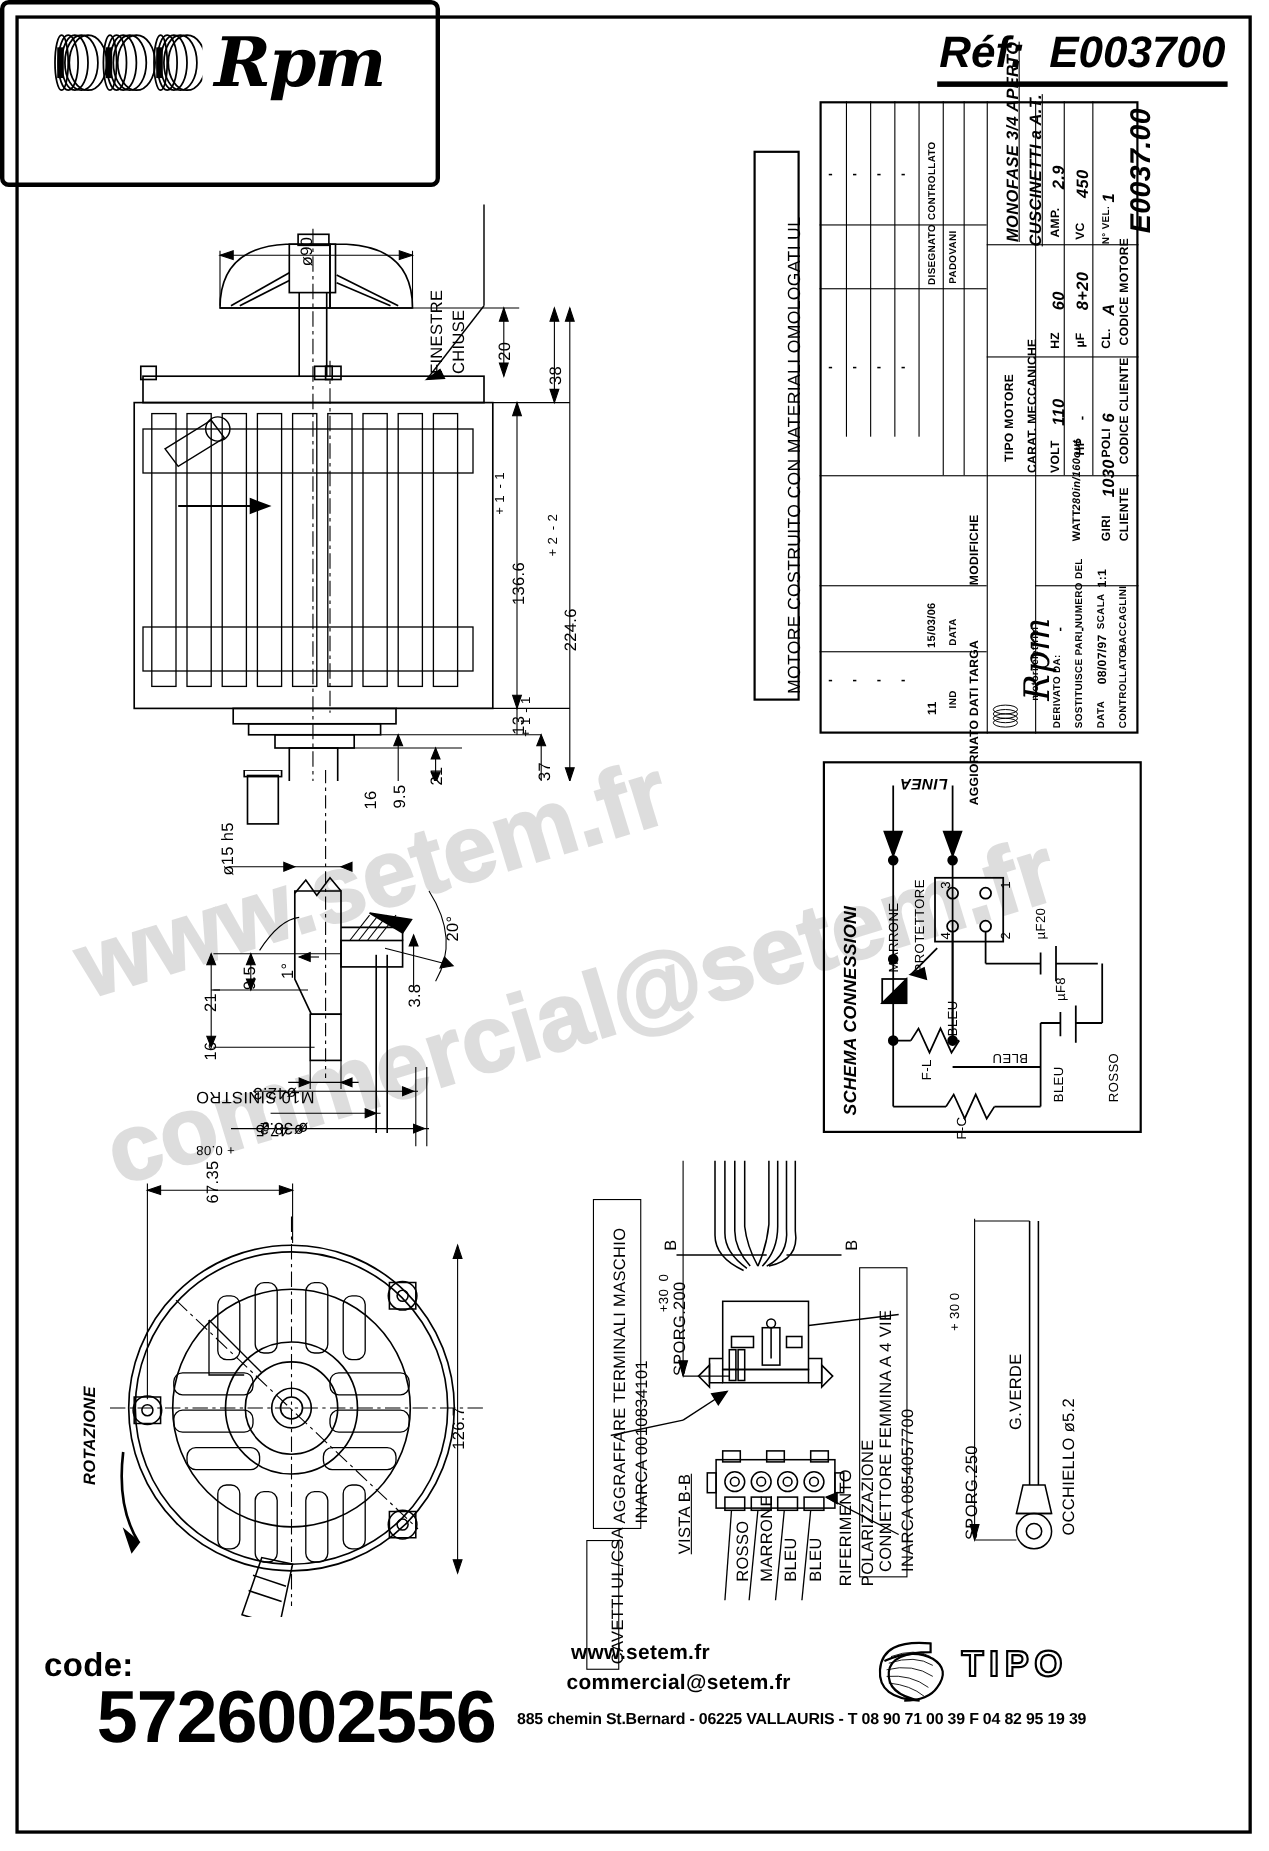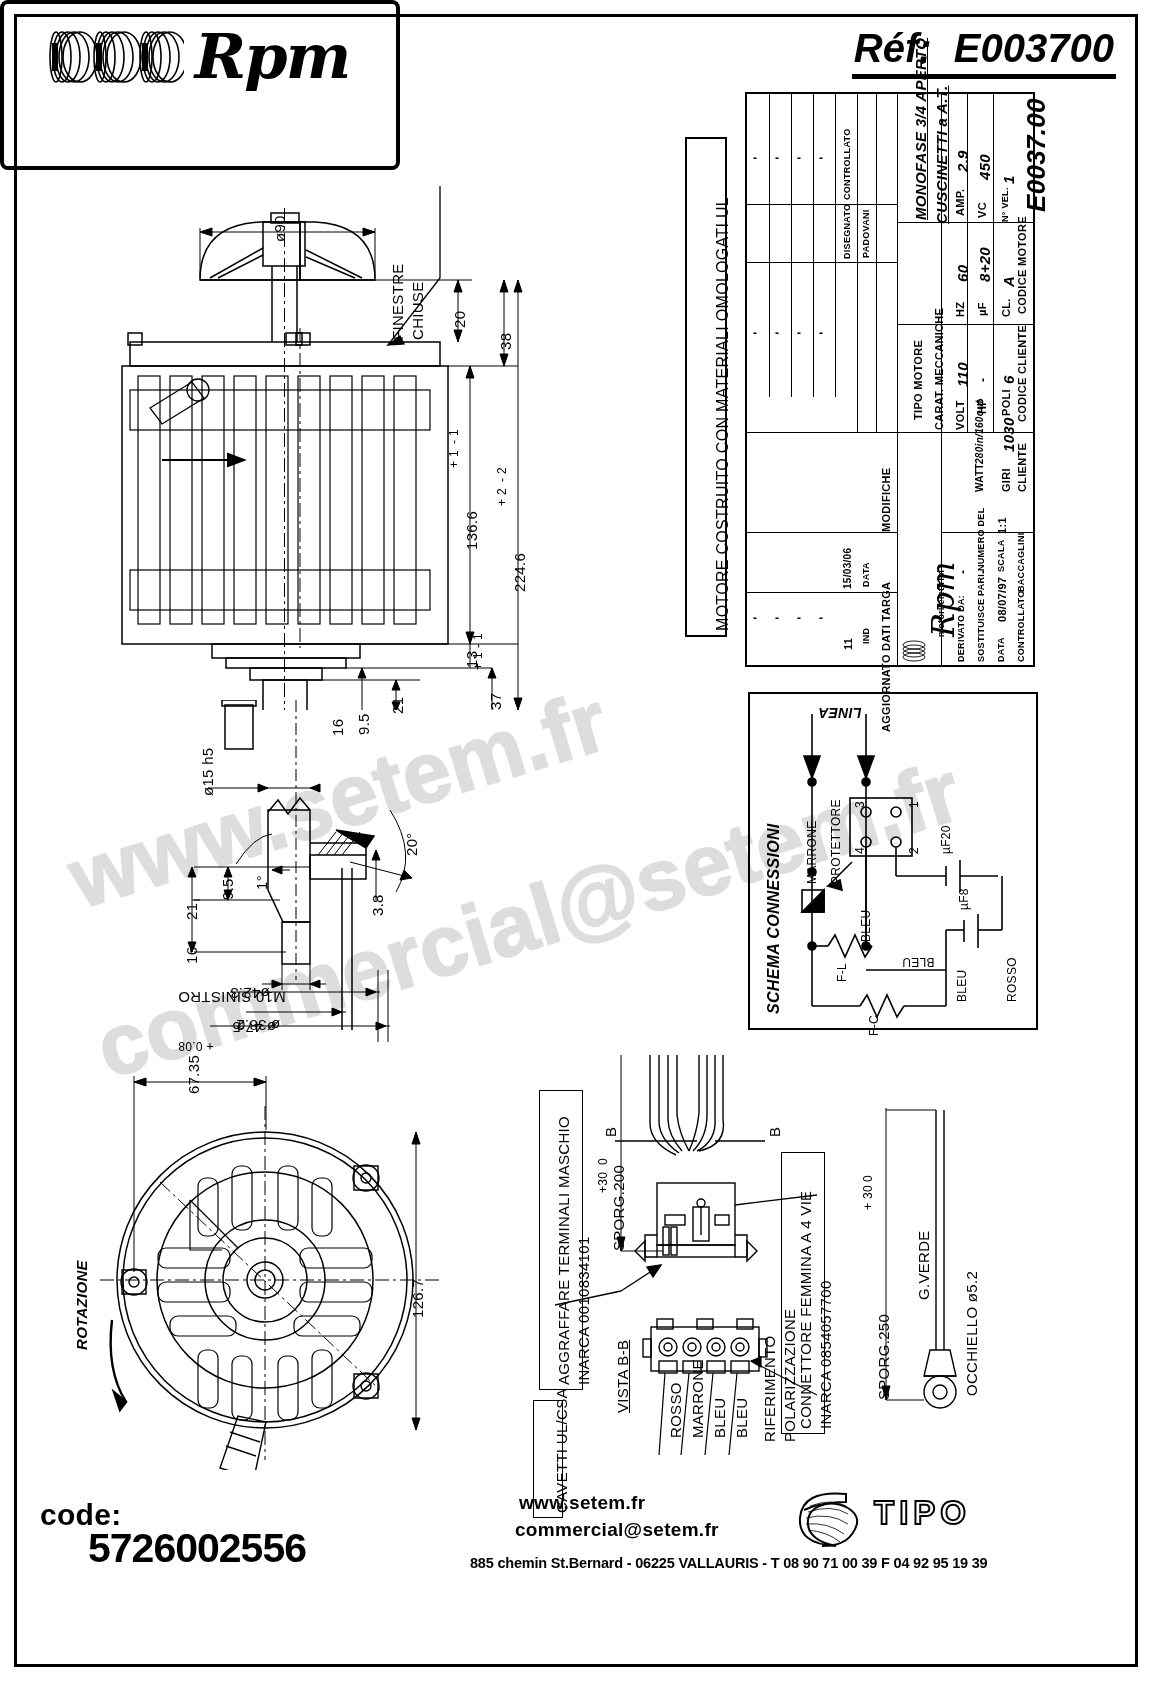--- a/index.html
+++ b/index.html
@@ -25,21 +25,21 @@
   #rpm-word{font-family:"DejaVu Serif",serif;font-style:italic;font-weight:700;
             font-size:62px;letter-spacing:-2px;vertical-align:middle;margin-left:6px;}
   #ref-line{right:38px;top:28px;text-align:right;}
   #ref-line .r1{font-family:"Liberation Sans",sans-serif;font-style:italic;font-weight:700;
                 font-size:40px;letter-spacing:0px;border-bottom:5px solid #000;padding:0 2px 4px 2px;}
 
   
   #code-box{left:22px;top:1490px;width:400px;height:170px;border:4px solid #000;
             border-radius:8px;box-sizing:border-box;}
   #code-label{left:40px;top:1500px;font-size:30px;font-weight:700;}
-  #code-value{left:88px;top:1528px;font-size:41px;font-weight:700;letter-spacing:-1px;}
+  #code-value{left:88px;top:1528px;font-size:67px;font-weight:700;letter-spacing:-1px;}
   #site{left:519px;top:1493px;font-size:19px;font-weight:700;}
   #mail{left:515px;top:1520px;font-size:19px;font-weight:700;}
   #addr{left:470px;top:1556px;font-size:14.5px;font-weight:700;letter-spacing:-.2px;}
   #setem-word{font-family:"Liberation Sans",sans-serif;font-weight:700;font-size:33px;
       letter-spacing:5px;-webkit-text-stroke:2px #000;color:#fff;}
   .dim{font-size:15px;font-weight:400;font-family:"Liberation Sans",sans-serif;}
   .dimS{font-size:12px;}
   .lbl{font-size:15px;font-family:"Liberation Sans",sans-serif;}
   .tbl{font-size:9px;font-family:"Liberation Sans",sans-serif;font-weight:700;}
   .tblv{font-size:11px;font-family:"Liberation Sans",sans-serif;}
@@ -746,21 +746,21 @@
   <div id="wm">
     <div class="wm1">www.setem.fr</div>
     <div class="wm2">commercial@setem.fr</div>
   </div>
 
   <div id="code-box"></div>
   <div class="txt" id="code-label">code:</div>
   <div class="txt" id="code-value">5726002556</div>
   <div class="txt" id="site">www.setem.fr</div>
   <div class="txt" id="mail">commercial@setem.fr</div>
-  <div class="txt" id="addr">885 chemin St.Bernard  -  06225 VALLAURIS  -  T 08 90 71 00 39   F 04 92 95 19 39</div>
+  <div class="txt" id="addr">885 chemin St.Bernard  -  06225 VALLAURIS  -  T 08 90 71 00 39   F 04 82 95 19 39</div>
   <div class="abs" style="left:790px;top:1488px;">
     <svg width="80" height="62" viewBox="0 0 80 62">
       <g fill="none" stroke="#000" stroke-width="2">
         <path d="M56 6 q-44 -4 -46 24 q-2 26 36 28 q-30 -6 -28 -26 q2 -18 38 -18 z"></path>
         <path d="M14 22 q26 -12 44 -2 q16 10 4 26 q-8 12 -30 12"></path>
       </g>
       <g fill="none" stroke="#000" stroke-width=".8">
         <path d="M20 18 q22 -8 36 0"></path>
           <path d="M18 24 q24 -8 40 2"></path>
         <path d="M16 30 q24 -6 42 6"></path>

